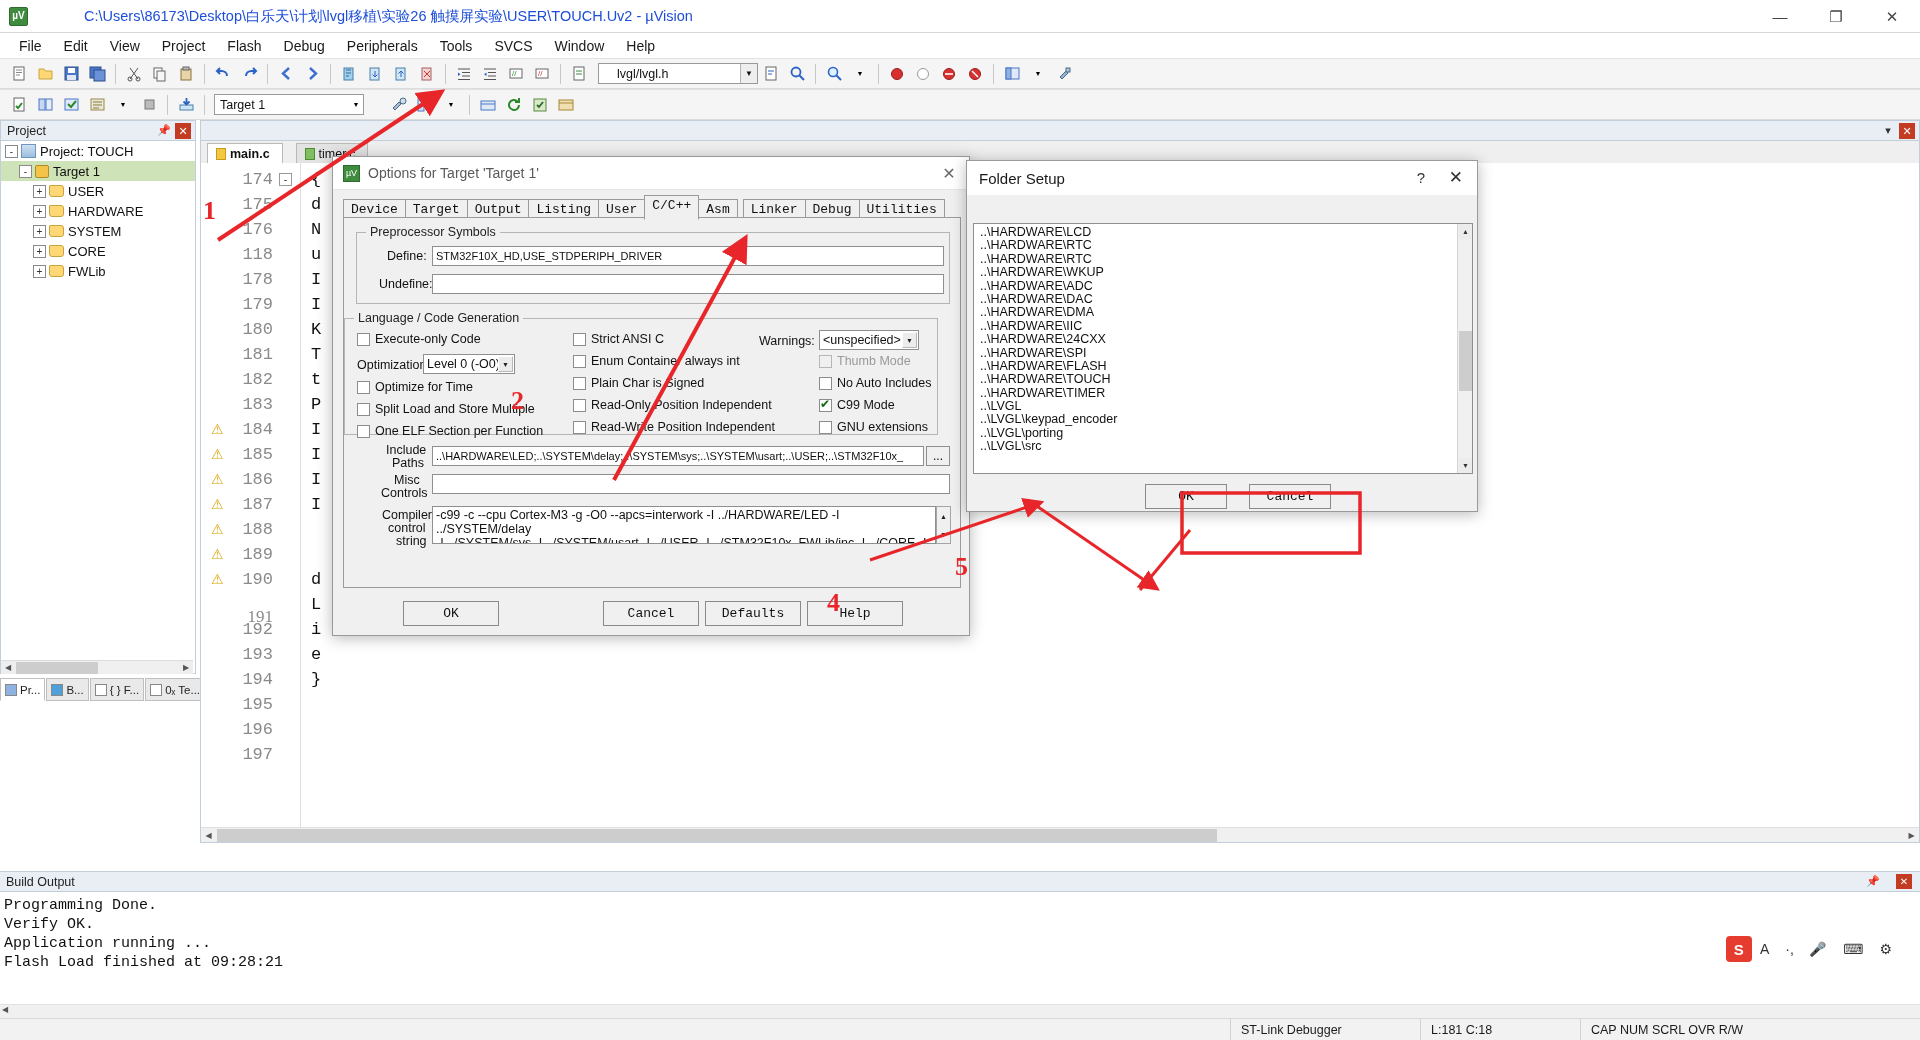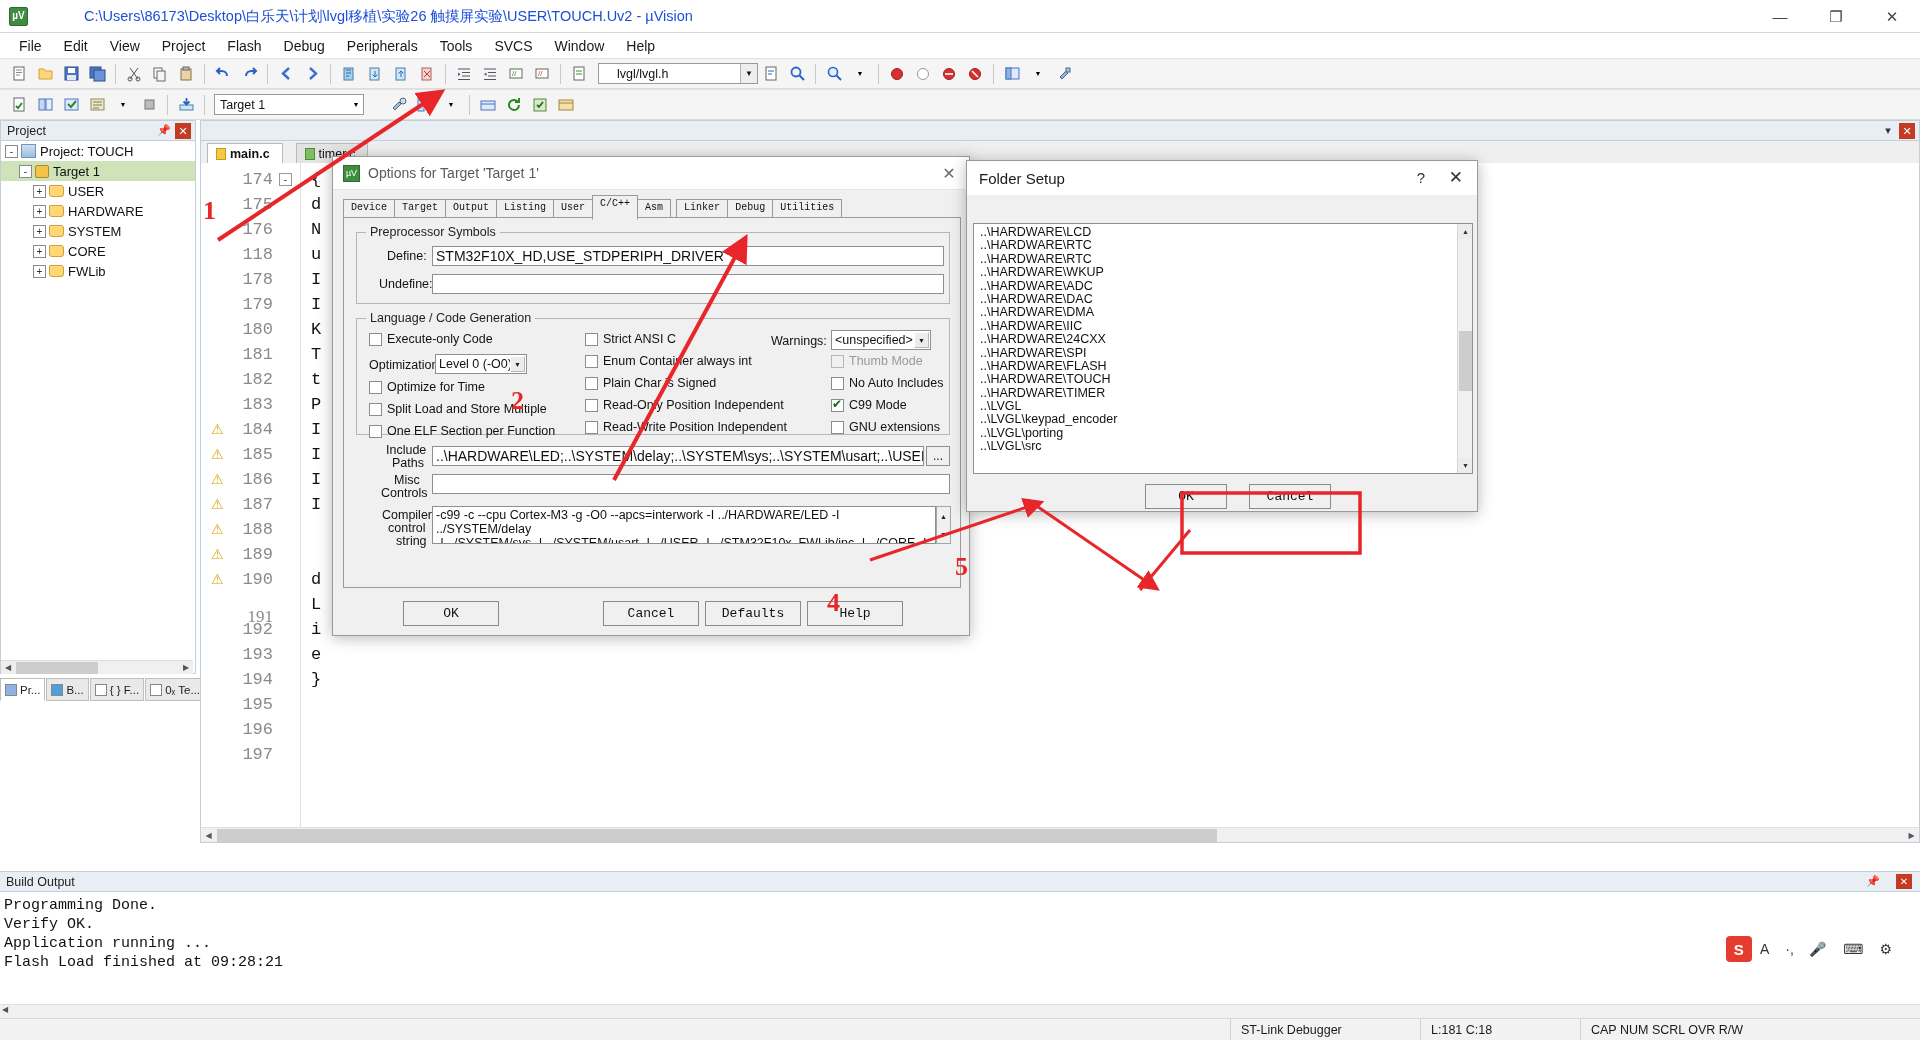--- a/index.html
+++ b/index.html
@@ -189,36 +189,36 @@
   }
   #options-title {
     height: 33px; background: #fff; display: flex; align-items: center;
     position: relative; border-bottom: 1px solid #e6e6e6;
   }
   #options-title .ic { width: 17px; height: 17px; margin: 0 8px 0 10px; background: #3f8c3f; border: 1px solid #2e6b2e; color: #fff; font-size: 9px; display:flex; align-items:center; justify-content:center; }
   #options-title .txt { font-size: 14px; color: #5a5a5a; }
   #options-title .x { position: absolute; right: 10px; top: 7px; font-size: 16px; color: #6a6a6a; width: 20px; text-align: center; }
   .tabstrip { display: flex; align-items: flex-end; height: 22px; margin: 8px 0 0 10px; }
   .otab {
-    font-family: "Liberation Mono", monospace; font-size: 10px; color: #111;
+    font-family: "Liberation Mono", monospace; font-size: 13px; color: #111;
     padding: 2px 7px 2px 7px; border: 1px solid #9a9a9a; border-bottom: none;
     background: #f0f0f0; margin-right: -1px; height: 21px;
   }
   .otab.active { background: #f0f0f0; height: 25px; margin-top: -4px; border-bottom: 1px solid #f0f0f0; position: relative; z-index: 3; }
   #otab-body { position: absolute; left: 10px; top: 60px; width: 618px; height: 371px; border: 1px solid #9a9a9a; background: #f0f0f0; }
 
   .group { position: absolute; border: 1px solid #b5b5b5; }
   .group > .glabel {
     position: absolute; top: -8px; left: 9px; background: #f0f0f0;
     font-size: 12.5px; color: #222; padding: 0 4px;
   }
   .lbl { position: absolute; font-size: 12.5px; color: #111; }
   .txtin {
     position: absolute; background: #fff; border: 1px solid #8f8f8f;
-    font-size: 14px; color: #111; display: flex; align-items: center;
+    font-size: 11px; color: #111; display: flex; align-items: center;
     padding-left: 3px; white-space: nowrap; overflow: hidden;
   }
   .cbx { position: absolute; width: 13px; height: 13px; border: 1px solid #8c8c8c; background: #fff; }
   .cbx.checked::after {
     content: "\2714"; position: absolute; left: 0px; top: -3px; font-size: 12px; color: #0a6b0a;
   }
   .cbx.disabled { background: #f0f0f0; border-color: #b6b6b6; }
   .clbl { position: absolute; font-size: 12.5px; color: #111; }
   .clbl.dis { color: #9a9a9a; }
   .select {
@@ -762,21 +762,21 @@
         <div class="lbl" style="left:30px; top:16px;">Define:</div>
         <div class="txtin" style="left:75px; top:13px; width:512px; height:20px;">
           <span>STM32F10X_HD,USE_STDPERIPH_DRIVER</span>
         </div>
         <div class="lbl" style="left:22px; top:44px;">Undefine:</div>
         <div class="txtin" style="left:75px; top:41px; width:512px; height:20px;">
           <span></span>
         </div>
       </div>
 
-      <div class="group" style="left:12px; top:100px; width:594px; height:117px;">
+      <div class="group" style="left:0; top:100px; width:594px; height:117px;">
         <div class="glabel">Language / Code Generation</div>
         <div id="lang-col1">
             <div class="cbx" style="left: 12px; top: 14px;"></div>
             <div class="clbl" style="left: 30px; top: 13px;">Execute-only Code</div>
             <div class="cbx" style="left: 12px; top: 62px;"></div>
             <div class="clbl" style="left: 30px; top: 61px;">Optimize for Time</div>
             <div class="cbx" style="left: 12px; top: 84px;"></div>
             <div class="clbl" style="left: 30px; top: 83px;">Split Load and Store Multiple</div>
             <div class="cbx" style="left: 12px; top: 106px;"></div>
             <div class="clbl" style="left: 30px; top: 105px;">One ELF Section per Function</div>

